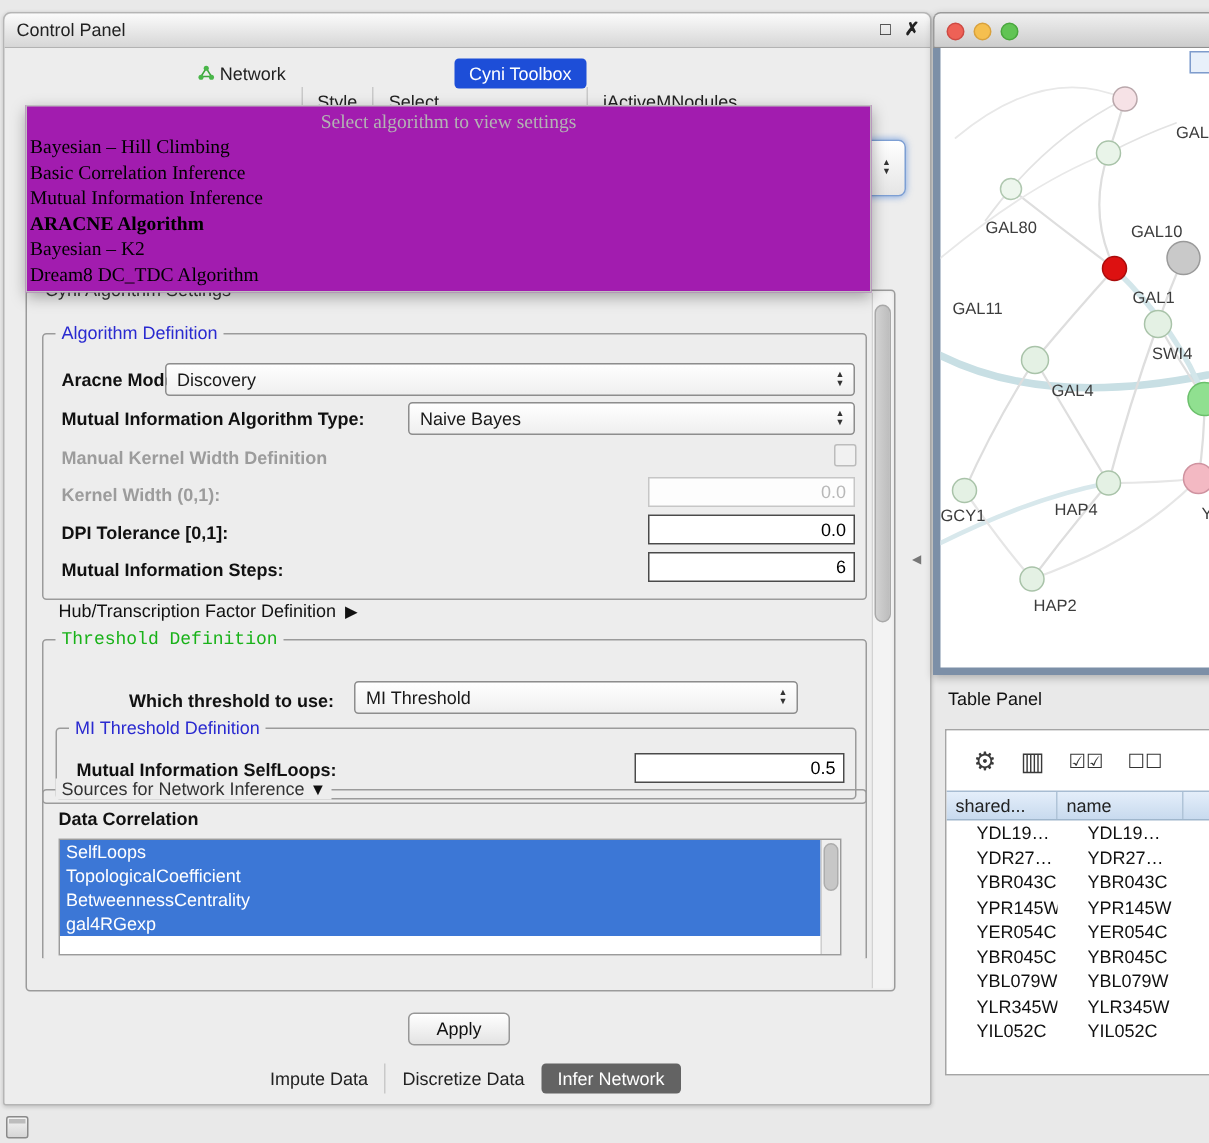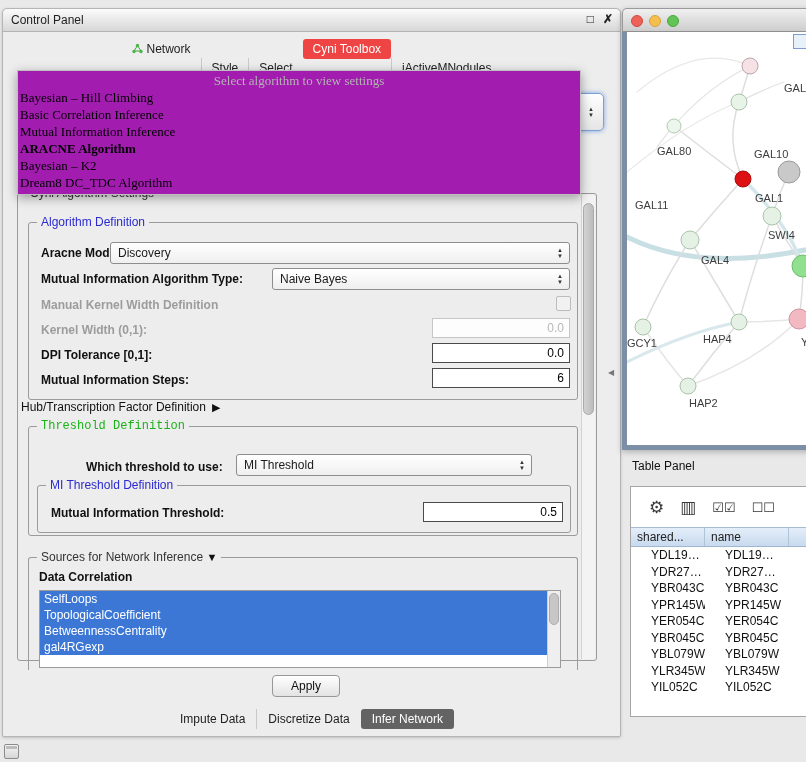--- a/index.html
+++ b/index.html
@@ -11,21 +11,21 @@
                  border:1px solid #b5b5b5;border-radius:5px 5px 2px 2px;box-shadow:0 1px 3px rgba(0,0,0,.18);padding-left:11px;}
   .cp-titlebar{position:absolute;left:0;top:0;right:0;height:22px;background:linear-gradient(#fbfbfb,#d7d7d7);
                border-bottom:1px solid #b3b3b3;border-radius:5px 5px 0 0;}
   .cp-title{position:absolute;left:8px;top:4px;color:#222;}
   .cp-btns{position:absolute;right:7px;top:3px;display:flex;gap:9px;font-size:12px;color:#222;font-weight:bold;}
   .cp-btns span{cursor:default;}
 
   .cp-tabs{position:absolute;left:0;right:0;top:29px;height:21px;display:flex;justify-content:center;align-items:center;}
   .tab{padding:2px 10px;display:flex;align-items:center;gap:4px;color:#222;border-radius:3px;height:16px;}
   .tab:not(.active):not(:first-child){border-left:1px solid #c9c9c9;border-radius:0;margin-top:39px;}
-  .tab.active{background:#ef4444;color:#fff;border:none;}
+  .tab.active{background:#1d4ed8;color:#fff;border:none;}
 
   
   .popup{position:absolute;left:14px;top:61px;width:562px;background:#a21caf;border:1px solid #bfbfbf;
          box-shadow:0 3px 10px rgba(0,0,0,.35);z-index:10;padding:1px 0 3px 0;font-family:Liberation Serif, serif;}
   .popup-header{text-align:center;color:#b3b3b3;font-size:13px;height:17px;line-height:17px;}
   .popup-item{font-size:13px;height:17px;line-height:17px;padding-left:2px;color:#000;}
   .popup-item.sel{font-weight:bold;}
   .combo-fragment{position:absolute;left:575px;top:84px;width:24px;height:36px;z-index:5;
                   background:linear-gradient(#fff,#e5e5e5);border:1px solid #7d9fd4;border-radius:0 5px 5px 0;
                   box-shadow:0 0 5px rgba(90,140,220,.75);display:flex;flex-direction:column;align-items:center;justify-content:center;
@@ -51,21 +51,21 @@
          border:1px solid #8d8d8d;border-radius:3px;line-height:20px;padding-left:7px;}
   .combo .spin{position:absolute;right:3px;top:2px;bottom:2px;width:12px;display:flex;flex-direction:column;
                align-items:center;justify-content:center;font-size:6px;line-height:6px;color:#333;}
   .combo .spin i{font-style:normal;}
 
   .tfield{position:absolute;height:20px;box-sizing:border-box;background:#fff;border:1px solid #4a4a4a;
           font-family:"Liberation Sans",sans-serif;font-size:12px;text-align:right;padding:0 5px;color:#000;}
   .tfield:disabled{border-color:#c6c6c6;color:#b8b8b8;background:#fdfdfd;}
   .cbox{position:absolute;width:13px;height:13px;border:1px solid #bcbcbc;background:#f1f1f1;border-radius:2px;}
 
-  .hub-row{position:absolute;left:3px;top:206px;font-size:12px;color:#111;display:flex;gap:6px;align-items:center;}
+  .hub-row{position:absolute;left:21px;top:206px;font-size:12px;color:#111;display:flex;gap:6px;align-items:center;}
   .tri{font-size:11px;color:#111;}
 
   .attr-list{position:absolute;left:10px;top:32px;width:520px;height:76px;background:#fff;border:1px solid #9b9b9b;overflow:hidden;}
   .list-item{height:16px;line-height:16px;padding-left:4px;background:#3c77d6;color:#fff;margin-right:12px;}
 
   .btn{position:absolute;box-sizing:border-box;background:linear-gradient(#ffffff,#e3e3e3);border:1px solid #979797;
        border-radius:4px;text-align:center;line-height:20px;color:#111;}
 
   .cp-bottom-tabs{position:absolute;left:0;right:0;top:699px;height:22px;display:flex;justify-content:center;align-items:center;}
   .btab{padding:3px 11px;color:#222;border-radius:3px;}
@@ -214,26 +214,26 @@
         <div class="combo" style="left:207px;top:27px;width:296px;">
           <span>MI Threshold</span>
           <span class="spin">
               <i>▲</i>
               <i>▼</i>
             </span>
         </div>
 
         <div class="group" style="left:8px;top:58px;width:532px;height:46px;">
           <div class="legend blue">MI Threshold Definition</div>
-          <div class="lbl" style="left:13px;top:20px;">Mutual Information Threshold:</div>
+          <div class="lbl" style="left:13px;top:20px;">Mutual Information SelfLoops:</div>
           <input class="tfield" style="left: 385px; top: 16px; width: 140px;" value="0.5">
         </div>
       </div>
 
-      <div class="group" style="left:10px;top:363px;width:548px;height:112px;border-bottom:none;border-radius:3px 3px 0 0;text-decoration:underline;">
+      <div class="group" style="left:10px;top:332px;width:548px;height:112px;border-bottom:none;border-radius:3px 3px 0 0;text-decoration:underline;">
         <div class="legend">
           <span>Sources for Network Inference</span>
           <span class="tri">▼</span>
         </div>
         <div class="lbl" style="left:10px;top:12px;">Data Correlation</div>
         <div class="attr-list">
           <div>
               <div class="list-item">SelfLoops</div>
               <div class="list-item">TopologicalCoefficient</div>
               <div class="list-item">BetweennessCentrality</div>

